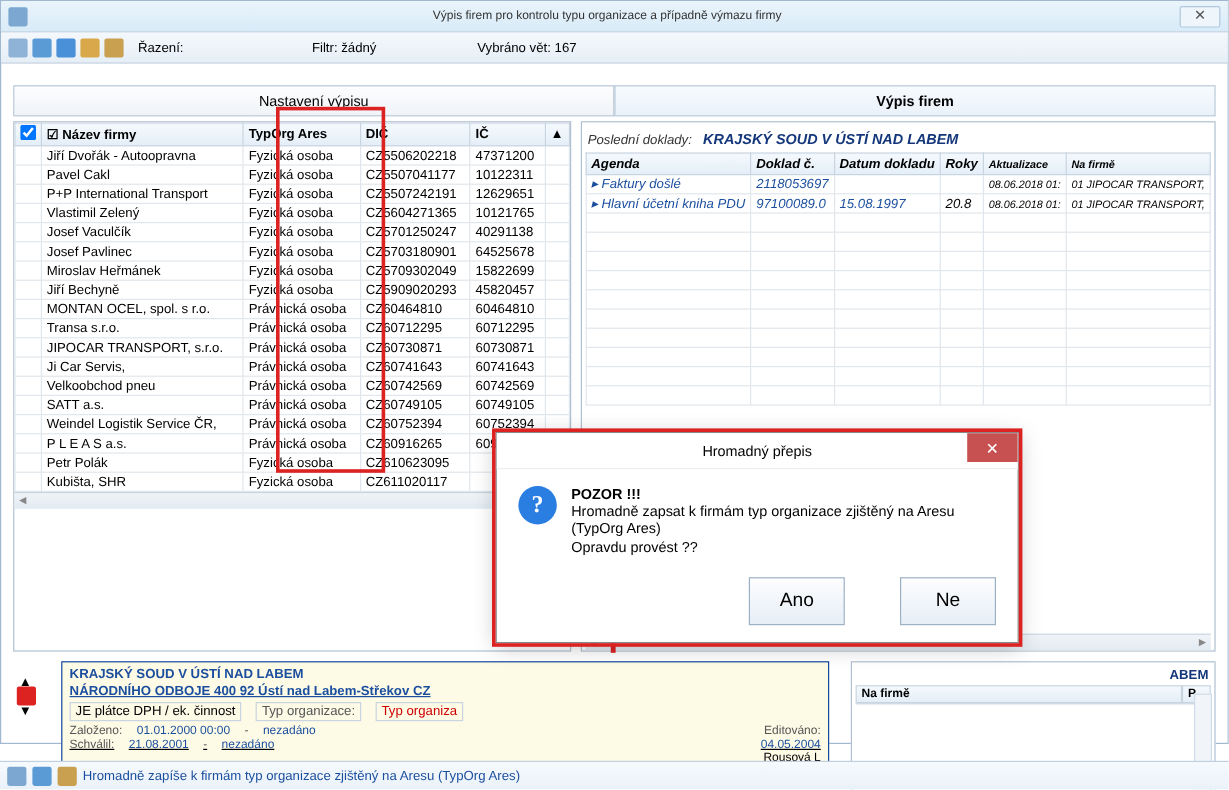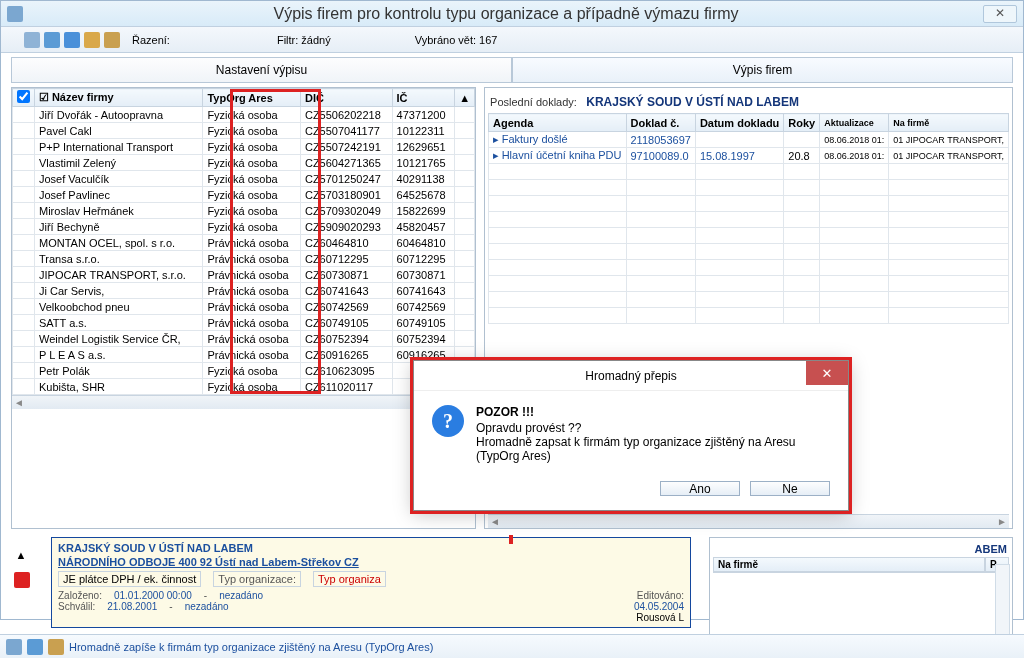--- a/index.html
+++ b/index.html
@@ -20,63 +20,63 @@
   .titlebar {
     background: linear-gradient(#eaf4fb, #d8ebf8);
     height: 26px;
     display: flex;
     align-items: center;
     border-bottom: 1px solid #c0d0e0;
     position: relative;
     padding: 0 6px;
   }
   .titlebar .title-icon { margin-right: 6px; width: 16px; height: 16px; background:#7ba7d0; border-radius:2px;}
-  .titlebar .title { flex:1; text-align:center; font-size:16px; color:#333;}
+  .titlebar .title { flex:1; text-align:center; font-size:10px; color:#333;}
   .titlebar .close { width:34px; height:18px; border:1px solid #b0c7dc; background:#eef6fb; text-align:center; line-height:14px; font-size:12px; color:#555; border-radius:2px;}
   .toolbar {
     height: 26px;
     background: linear-gradient(#f4f8fc,#e6eef6);
     border-bottom: 1px solid #c0d0e0;
     display:flex;
     align-items:center;
-    padding: 0 23px;
+    padding: 0 6px;
     gap:4px;
     font-size:11px;
   }
   .toolbar .tb-icon { width:16px; height:16px; display:inline-block; background:#8fb3d6; border-radius:2px;}
   .toolbar .tb-icon.help{background:#5b9bd5;}
   .toolbar .tb-icon.globe{background:#4a90d9;}
   .toolbar .tb-icon.edit{background:#d9a84a;}
   .toolbar .tb-icon.refresh{background:#c9a050;}
   .toolbar span.label { margin-left:8px; }
   .toolbar span.filtr { margin-left: 103px;}
   .toolbar span.vybr { margin-left: 80px;}
   .tabs-row {
     display:flex;
-    margin: 4px 10px 0 10px;
+    margin: 18px 10px 0 10px;
     gap:0;
   }
   .tab {
     flex:1;
     border:1px solid #b8c8d8;
     background: linear-gradient(#f8fbff,#e9f1f9);
     height:26px;
     display:flex; align-items:center; justify-content:center;
     font-size:12px;
-    font-weight:normal;
+    font-weight:bold;
   }
   .tab.inactive { background: linear-gradient(#fdfdfe,#f0f4f8); font-weight:normal;}
   .content {
     display:flex;
     gap:8px;
     margin:4px 10px 0 10px;
     border-radius:22px;
   }
   .left-pane { width: 500px; border:1px solid #b0c0d0; }
-  .right-pane { flex:1; border:1px solid #b0c0d0; padding:3px 3px 0 3px; background:#fff; }
+  .right-pane { flex:1; border:1px solid #b0c0d0; padding:3px 3px 0 3px; background:#fff;font-style:italic; }
   table.grid {
     width:100%;
     border-collapse: collapse;
     font-size:11px;
     background:#fff;
   }
   .grid th {
     background: linear-gradient(#f4f9fd,#e4eef7);
     border:1px solid #c8d4e0;
     padding:1px 4px;
@@ -174,25 +174,26 @@
     display:flex;align-items:center;justify-content:center;
     font-size:20px;font-weight:bold;font-family:Georgia,serif;
     flex-shrink:0;
   }
   .modal .m-text .bold{font-weight:bold;}
   .modal .m-buttons {
     display:flex; justify-content:flex-end; gap:10px;
     padding:10px 18px 14px;
   }
   .modal .m-btn {
-    width:80px;height:15px;
+    width:80px;height:40px;
     border:1px solid #9cb0c6;
     background: linear-gradient(#fdfdfe,#e6eef6);
-    font-size:12px;
+    font-size:16px;
     cursor:pointer;
+    margin-left:36px;
   }
   .red-col-box{
      position:absolute;
      left: 230px; top: 89px;
      width: 91px; height: 305px;
      border:3px solid #d22;
      pointer-events:none;
      z-index:5;
   }
   .red-conn2{
@@ -548,21 +549,21 @@
         <span class="cell-box hl-red">Typ organiza</span>
       </div>
       <div class="row3" style="margin-top:3px;font-size:10px;">
         <span class="muted">Založeno:</span>
         <span class="link">01.01.2000 00:00</span>
         <span class="muted">-</span>
         <span class="link">nezadáno</span>
         <span style="flex:1"></span>
         <span class="muted">Editováno:</span>
       </div>
-      <div class="row3" style="font-size:10px;">
+      <div class="row3" style="font-size:10px;text-decoration:underline;">
         <span class="muted">Schválil:</span>
         <span class="link">21.08.2001</span>
         <span class="muted">-</span>
         <span class="link">nezadáno</span>
         <span style="flex:1"></span>
         <span class="link">04.05.2004</span>
       </div>
       <div style="text-align:right;font-size:10px;" class="link">Rousová L</div>
     </div>
 
@@ -587,22 +588,22 @@
 
 <div class="modal">
   <div class="m-title">
     <span>Hromadný přepis</span>
     <span class="m-close">✕</span>
   </div>
   <div class="m-body">
     <div class="m-icon">?</div>
     <div class="m-text">
       <div class="bold">POZOR !!!</div>
+      <div>Hromadně zapsat k firmám typ organizace zjištěný na Aresu (TypOrg Ares)</div>
       <div style="margin-top:2px;">Opravdu provést ??</div>
-      <div>Hromadně zapsat k firmám typ organizace zjištěný na Aresu (TypOrg Ares)</div>
     </div>
   </div>
   <div class="m-buttons">
     <button class="m-btn">Ano</button>
     <button class="m-btn">Ne</button>
   </div>
 </div>
 
 <div class="statusbar">
   <span class="sb-icon"></span>

